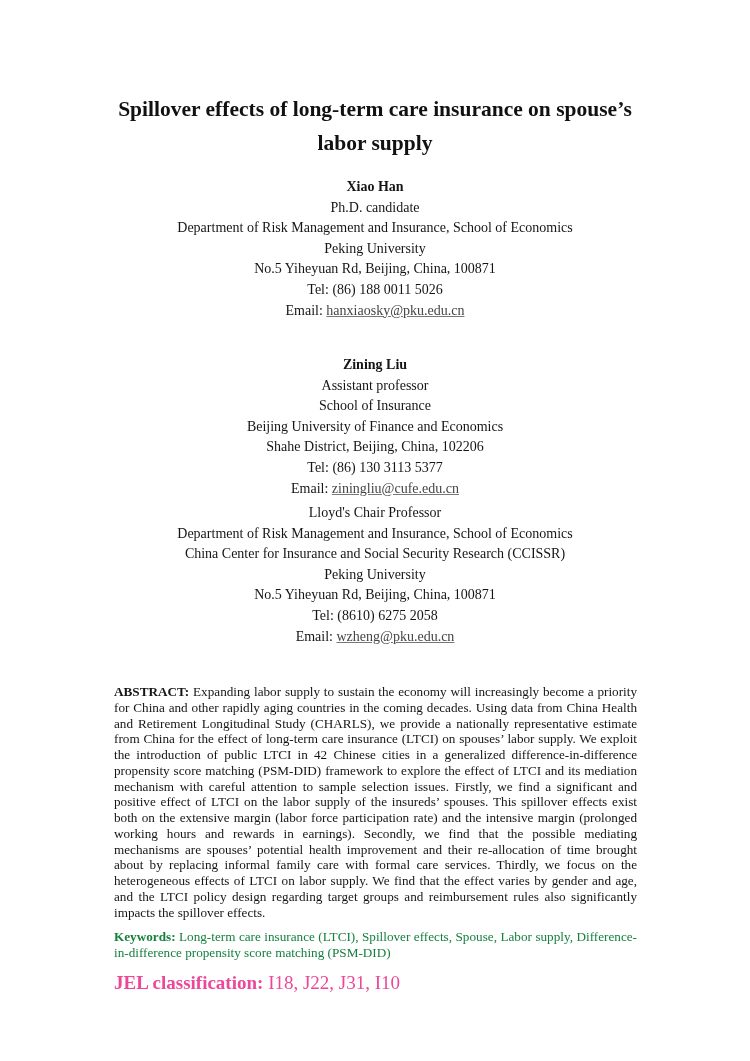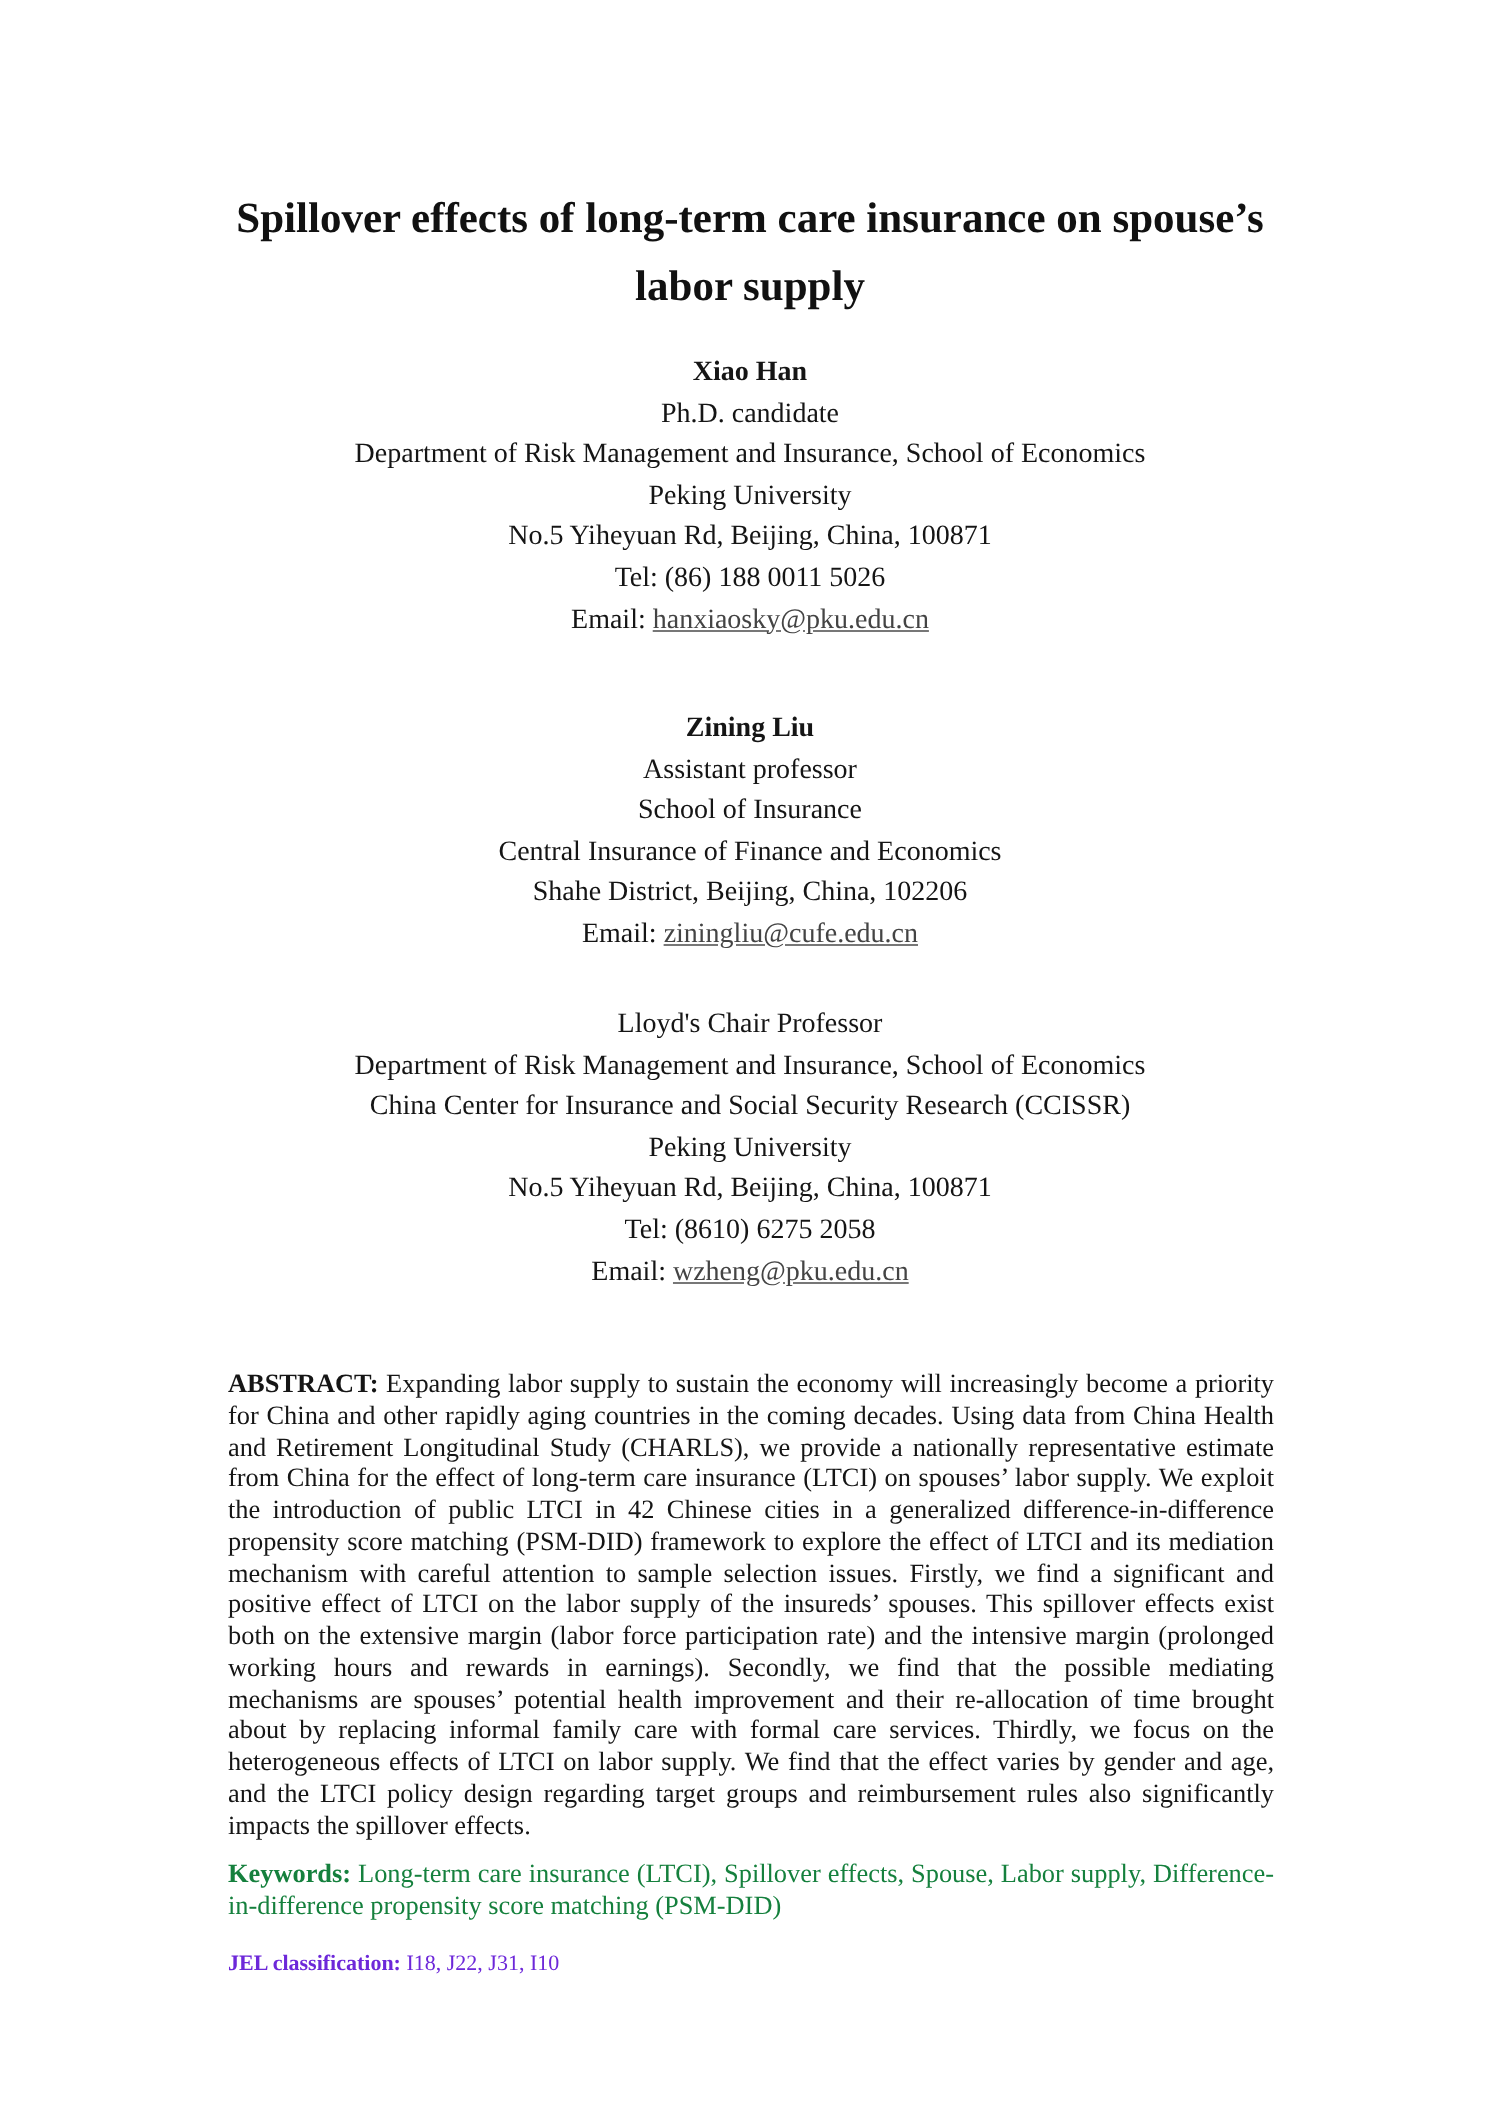--- a/index.html
+++ b/index.html
@@ -74,23 +74,23 @@
       font-size: 13.2px;
       line-height: 15.75px;
       text-align: justify;
       color: #15803d;
     }
     .jel {
       position: absolute;
       left: 114px;
       top: 975px;
       width: 523px;
-      font-size: 11px;
+      font-size: 19px;
       line-height: 15.75px;
-      color: #6d28d9;
+      color: #ec4899;
     }
   </style>
 </head>
 <body>
 
 <div class="page">
 
   <div class="title">Spillover effects of long-term care insurance on spouse’s labor supply</div>
 
   <div class="author-block" id="author-1">
@@ -102,22 +102,23 @@
     <div>Tel: (86) 188 0011 5026</div>
     <div>
       <span>Email: </span><a class="email-link">hanxiaosky@pku.edu.cn</a>
     </div>
   </div>
 
   <div class="author-block" id="author-2">
     <div class="name">Zining Liu</div>
     <div>Assistant professor</div>
     <div>School of Insurance</div>
-    <div>Central Insurance of Finance and Economics</div>
+    <div>Beijing University of Finance and Economics</div>
     <div>Shahe District, Beijing, China, 102206</div>
+    <div>Tel: (86) 130 3113 5377</div>
     <div>
       <span>Email: </span><a class="email-link">ziningliu@cufe.edu.cn</a>
     </div>
   </div>
 
   <div class="author-block" id="author-3">
     <div>Lloyd's Chair Professor</div>
     <div>Department of Risk Management and Insurance, School of Economics</div>
     <div>China Center for Insurance and Social Security Research (CCISSR)</div>
     <div>Peking University</div>

